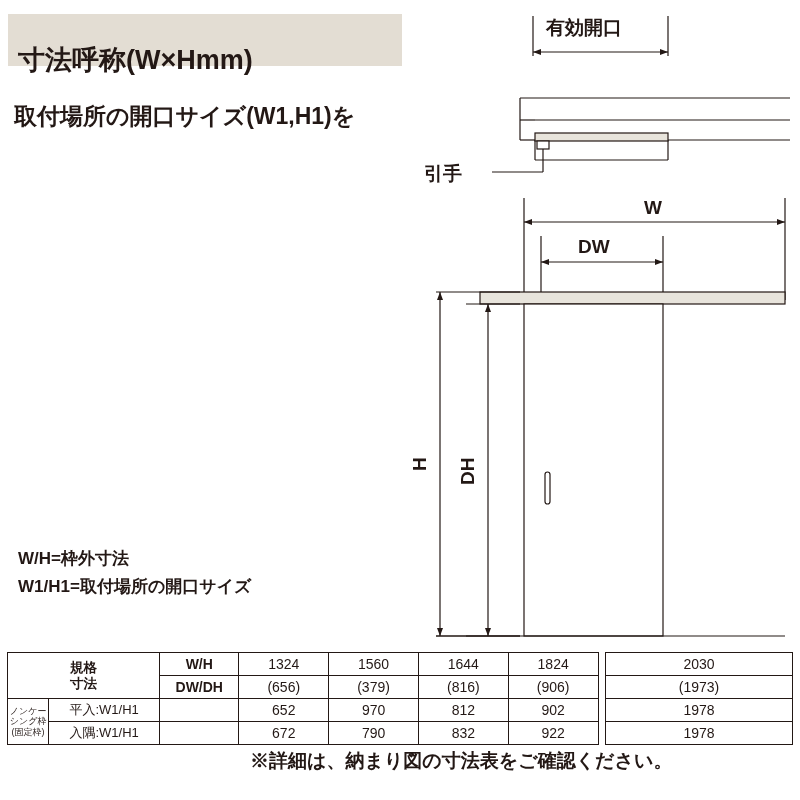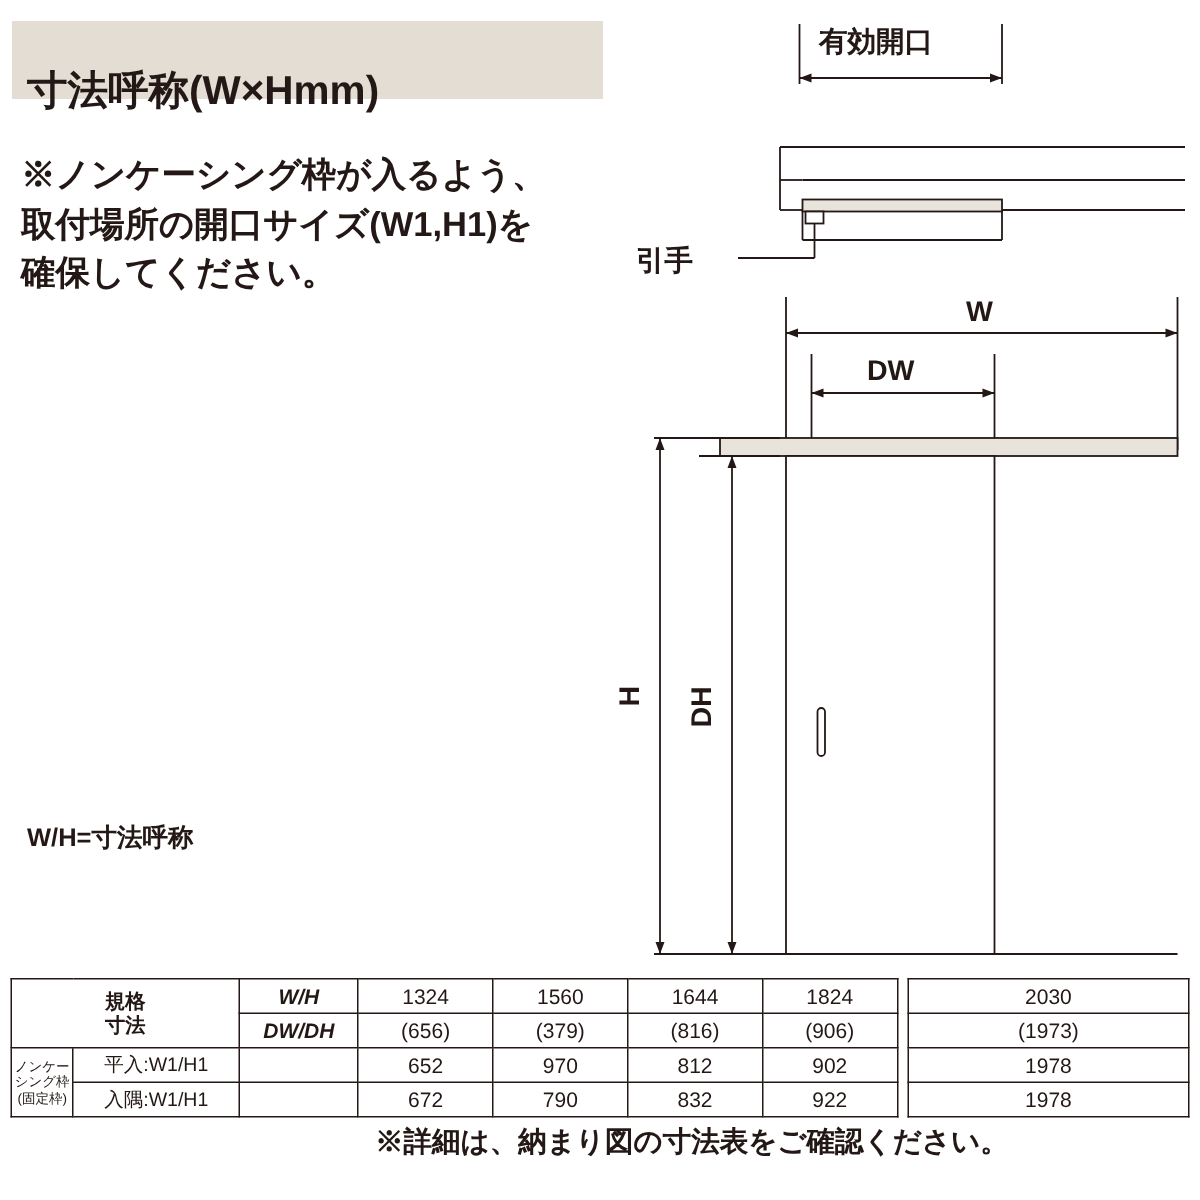--- a/index.html
+++ b/index.html
@@ -100,36 +100,35 @@
   .gapcol { border: none !important; width: 6px; }
   .tbl-note {
     position: absolute;
     left: 250px;
     top: 748px;
     font-size: 19px;
     font-weight: bold;
     color: #231815;
     white-space: nowrap;
   }
-  .bold { font-weight: bold; font-style: italic; }
+  .bold { font-weight: bold; }
 </style>
 </head>
 <body>
 
 <div id="title-bar"></div>
 <div id="title-text">寸法呼称(W×Hmm)</div>
 
 <div id="note">
-  <div>※ノンケーシング枠が入るよう、</div>
   <div>取付場所の開口サイズ(W1,H1)を</div>
-  <div>確保してください。</div>
 </div>
 
 <div id="legend">
-  <div>W/H=寸法呼称</div>
+  <div>W/H=枠外寸法</div>
+  <div>W1/H1=取付場所の開口サイズ</div>
 </div>
 
 <svg id="drawing" viewBox="0 0 800 800" xmlns="http://www.w3.org/2000/svg">
   <g stroke="#231815" fill="none" stroke-width="1.2">
 
     <line x1="533" y1="16" x2="533" y2="56"></line>
     <line x1="668" y1="16" x2="668" y2="56"></line>
     <line x1="533" y1="52" x2="668" y2="52"></line>
     <polygon points="533,52 541,49 541,55" fill="#231815" stroke="none"></polygon>
     <polygon points="668,52 660,49 660,55" fill="#231815" stroke="none"></polygon>

